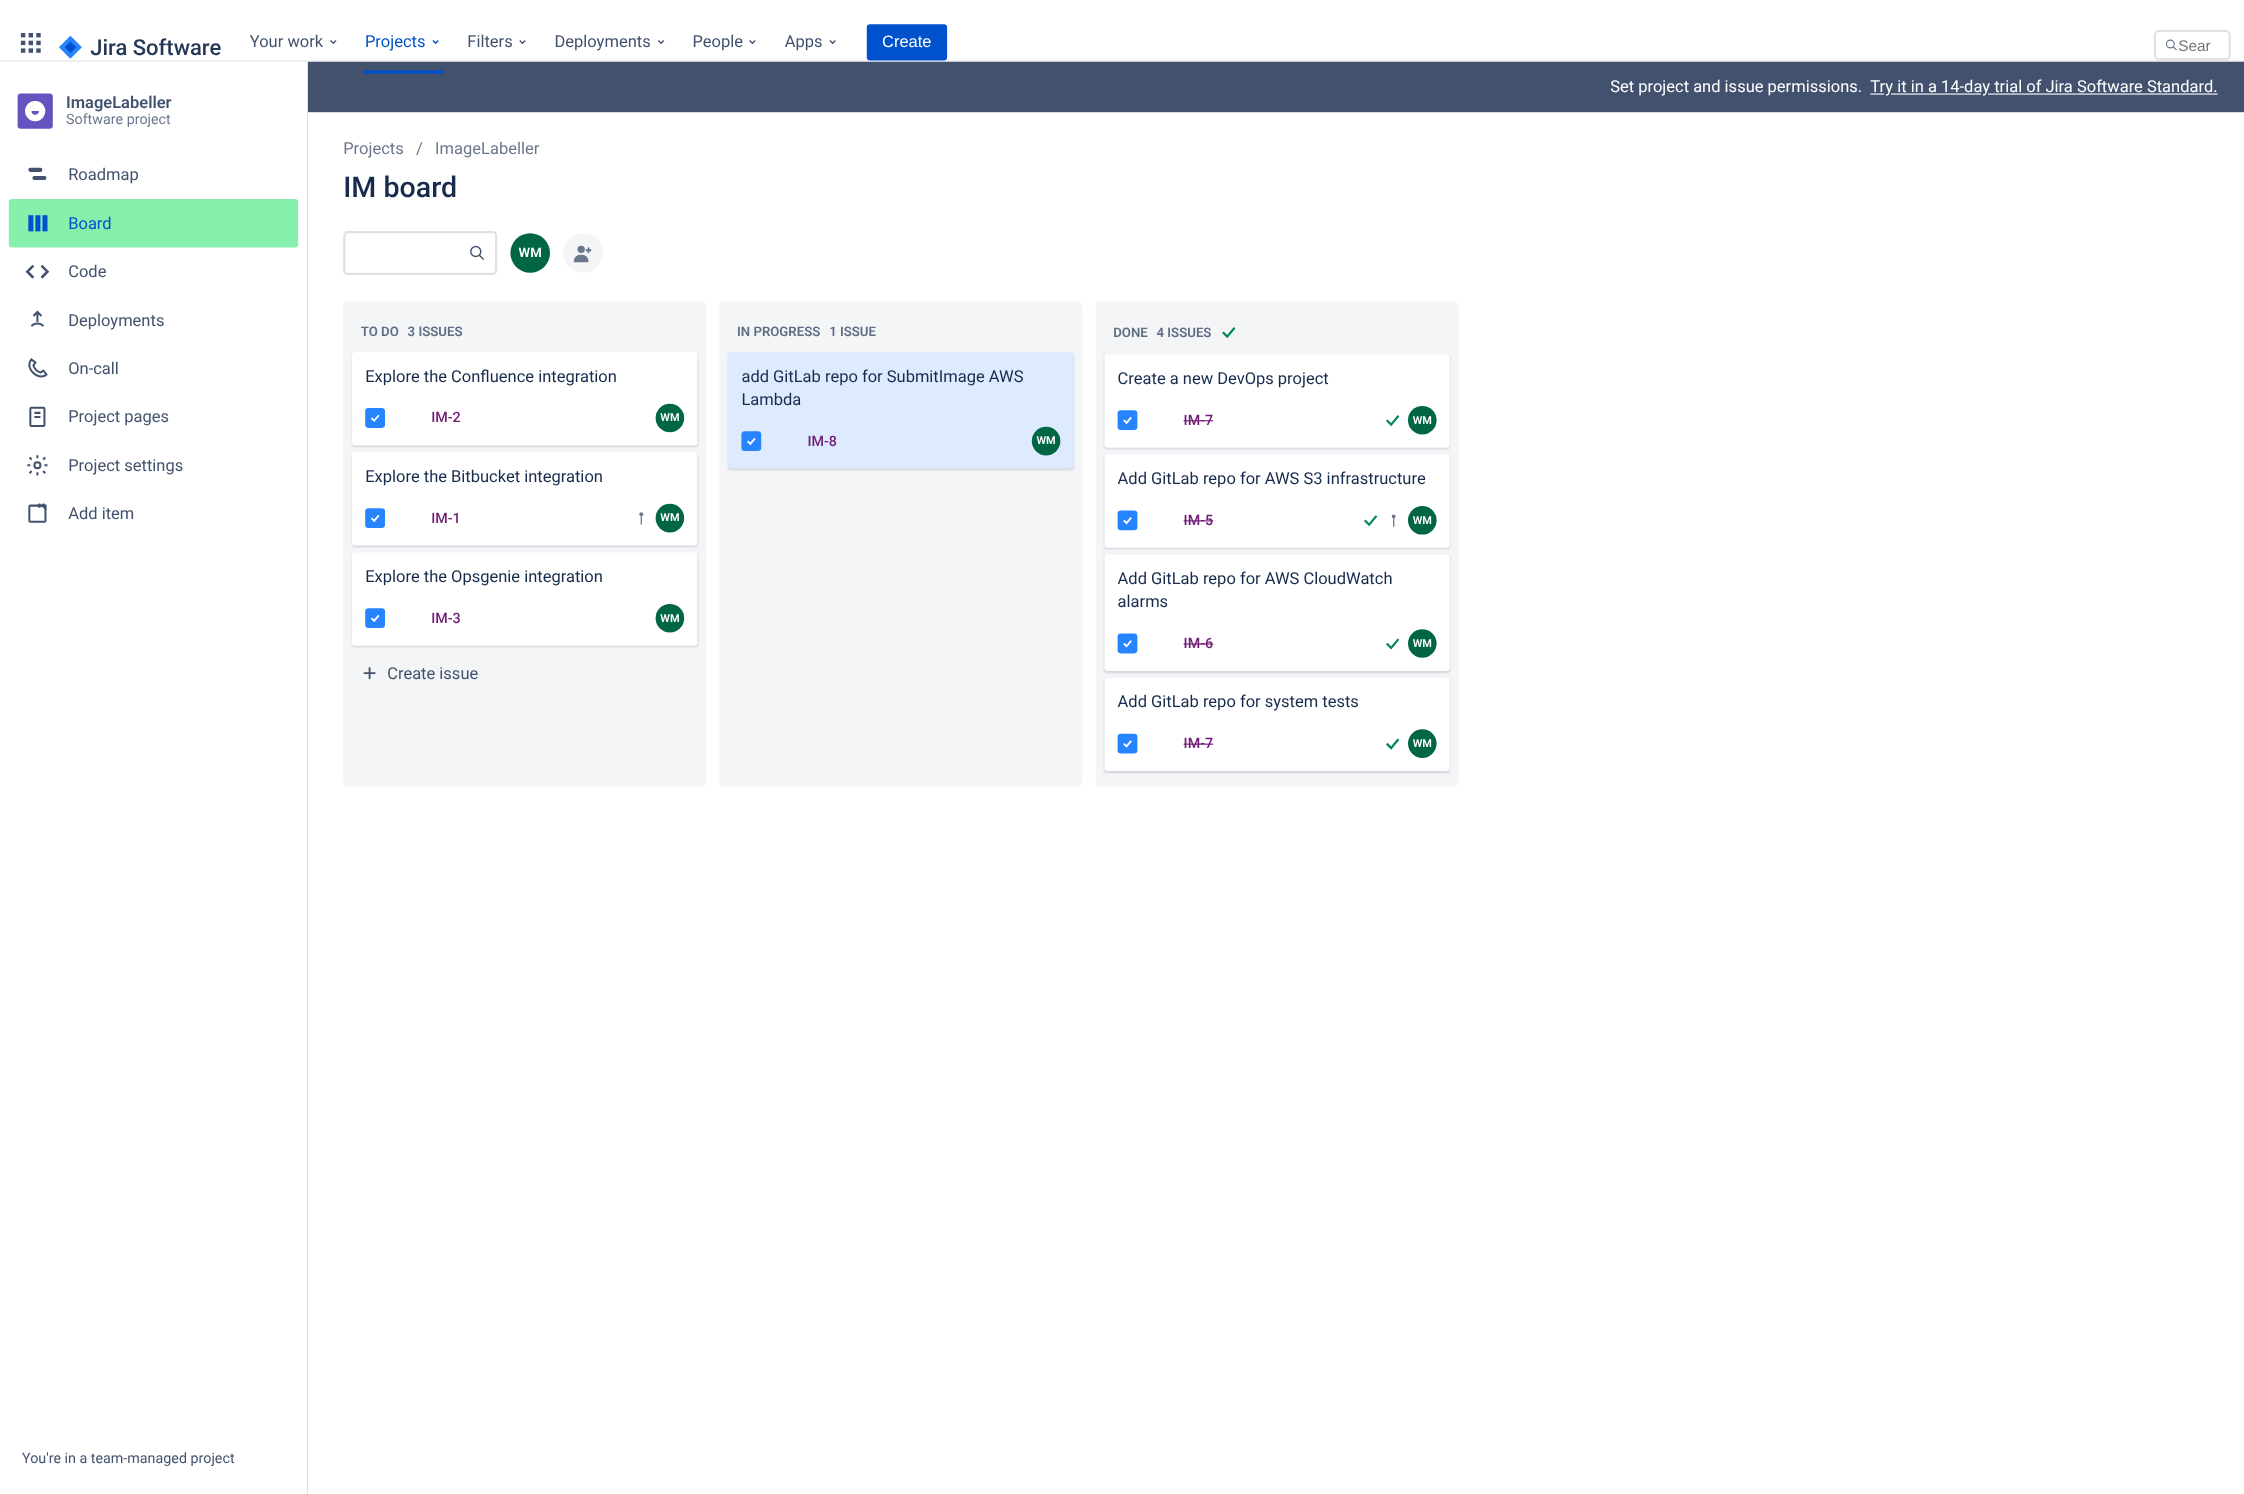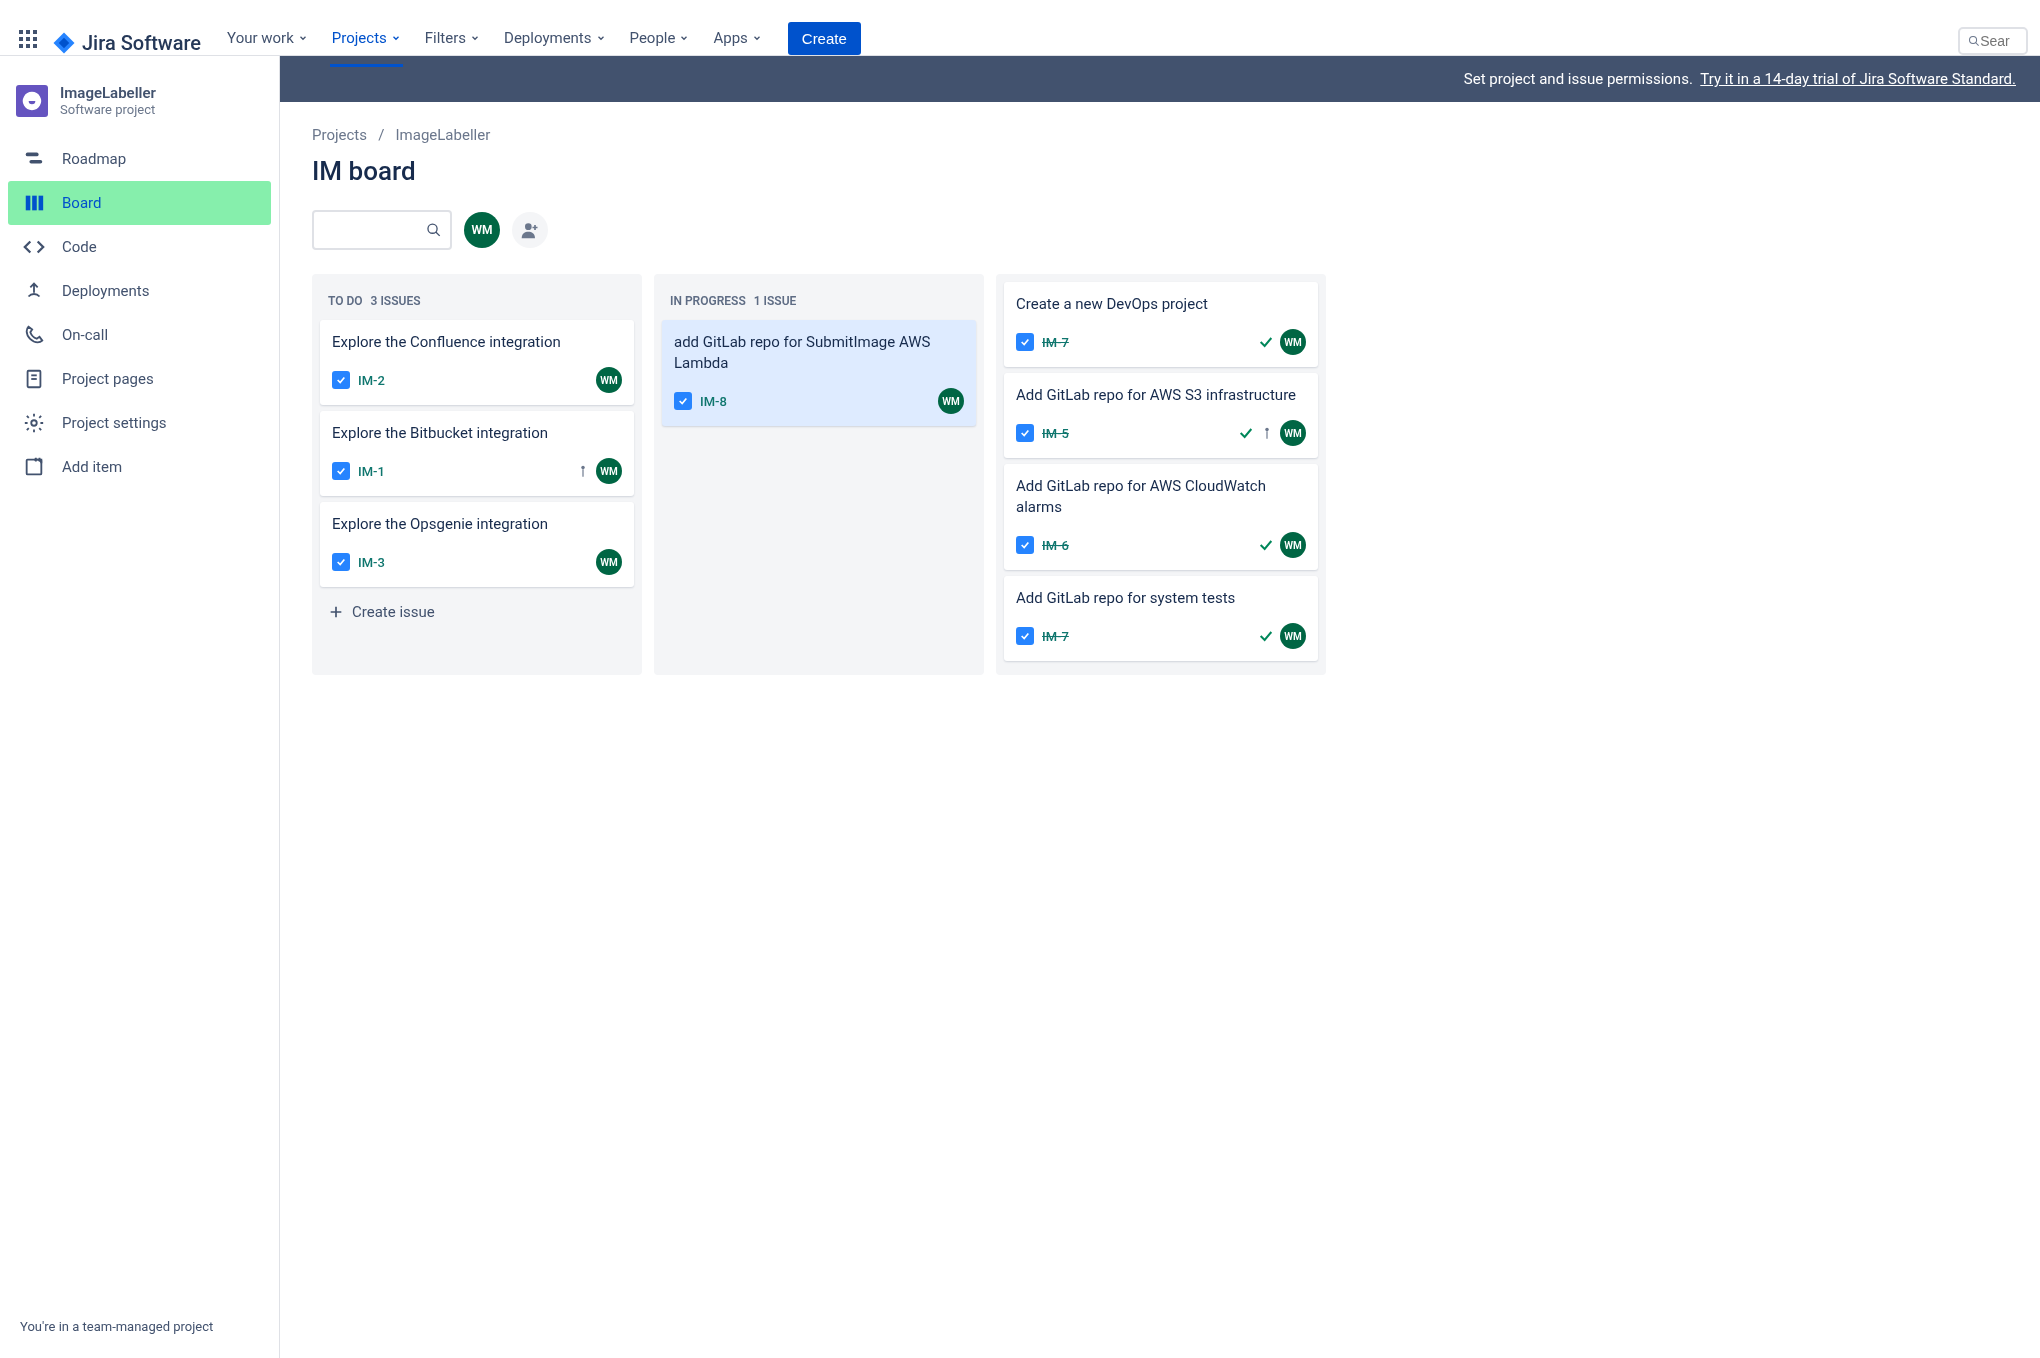--- a/index.html
+++ b/index.html
@@ -52,21 +52,21 @@
 .board { display: flex; gap: 12px; }
 .column { background: #f4f5f7; border-radius: 4px; width: 330px; flex-shrink: 0; padding: 8px; }
 .column-header { padding: 12px 8px; font-size: 12px; font-weight: 600; color: #5E6C84; text-transform: uppercase; display: flex; align-items: center; gap: 8px; }
 .card { background: #fff; border-radius: 3px; padding: 12px; margin-bottom: 6px; box-shadow: 0 1px 2px rgba(9,30,66,0.15); cursor: pointer; }
 .card.selected { background: #deebff; }
 .card-title { font-size: 15px; color: #172B4D; margin-bottom: 14px; line-height: 1.4; }
 .card-footer { display: flex; align-items: center; justify-content: space-between; }
 .card-left { display: flex; align-items: center; gap: 8px; }
 .card-right { display: flex; align-items: center; gap: 6px; }
 .issue-type-icon { width: 18px; height: 18px; background: #2684FF; border-radius: 3px; display: flex; align-items: center; justify-content: center; }
-.issue-key { font-size: 13px; color: #0f766e; font-weight: 500; }
+.issue-key { font-size: 13px; color: #701a75; font-weight: 500; margin-left: 34px; }
 .create-issue { display: flex; align-items: center; gap: 8px; padding: 10px 8px; font-size: 15px; color: #42526E; cursor: pointer; border-radius: 3px; }
 svg { display: block; }
 </style>
 </head>
 <body>
 
 <div class="topnav">
   <div class="app-switcher">
     <svg width="20" height="20" viewBox="0 0 20 20">
         <g fill="#42526E">
@@ -341,20 +341,29 @@
                   </span>
                   <span class="issue-key">IM-8</span>
                 </div>
                 <div class="card-right">
                   <div class="avatar sm">WM</div>
                 </div>
               </div>
             </div>
           </div>
           <div class="column">
+            <div class="column-header">
+              <span>Done</span>
+              <span>4 issues</span>
+              <span>
+                <svg width="16" height="16" viewBox="0 0 24 24">
+                  <path d="M4 12 L10 18 L20 6" fill="none" stroke="#00875A" stroke-width="3"></path>
+                </svg>
+              </span>
+            </div>
             <div class="card">
               <div class="card-title">Create a new DevOps project</div>
               <div class="card-footer">
                 <div class="card-left">
                   <span class="issue-type-icon">
                     <svg width="10" height="10" viewBox="0 0 24 24">
                       <path d="M4 12 L10 18 L20 6" fill="none" stroke="#fff" stroke-width="4"></path>
                     </svg>
                   </span>
                   <span class="issue-key" style="text-decoration: line-through;">IM-7</span>

